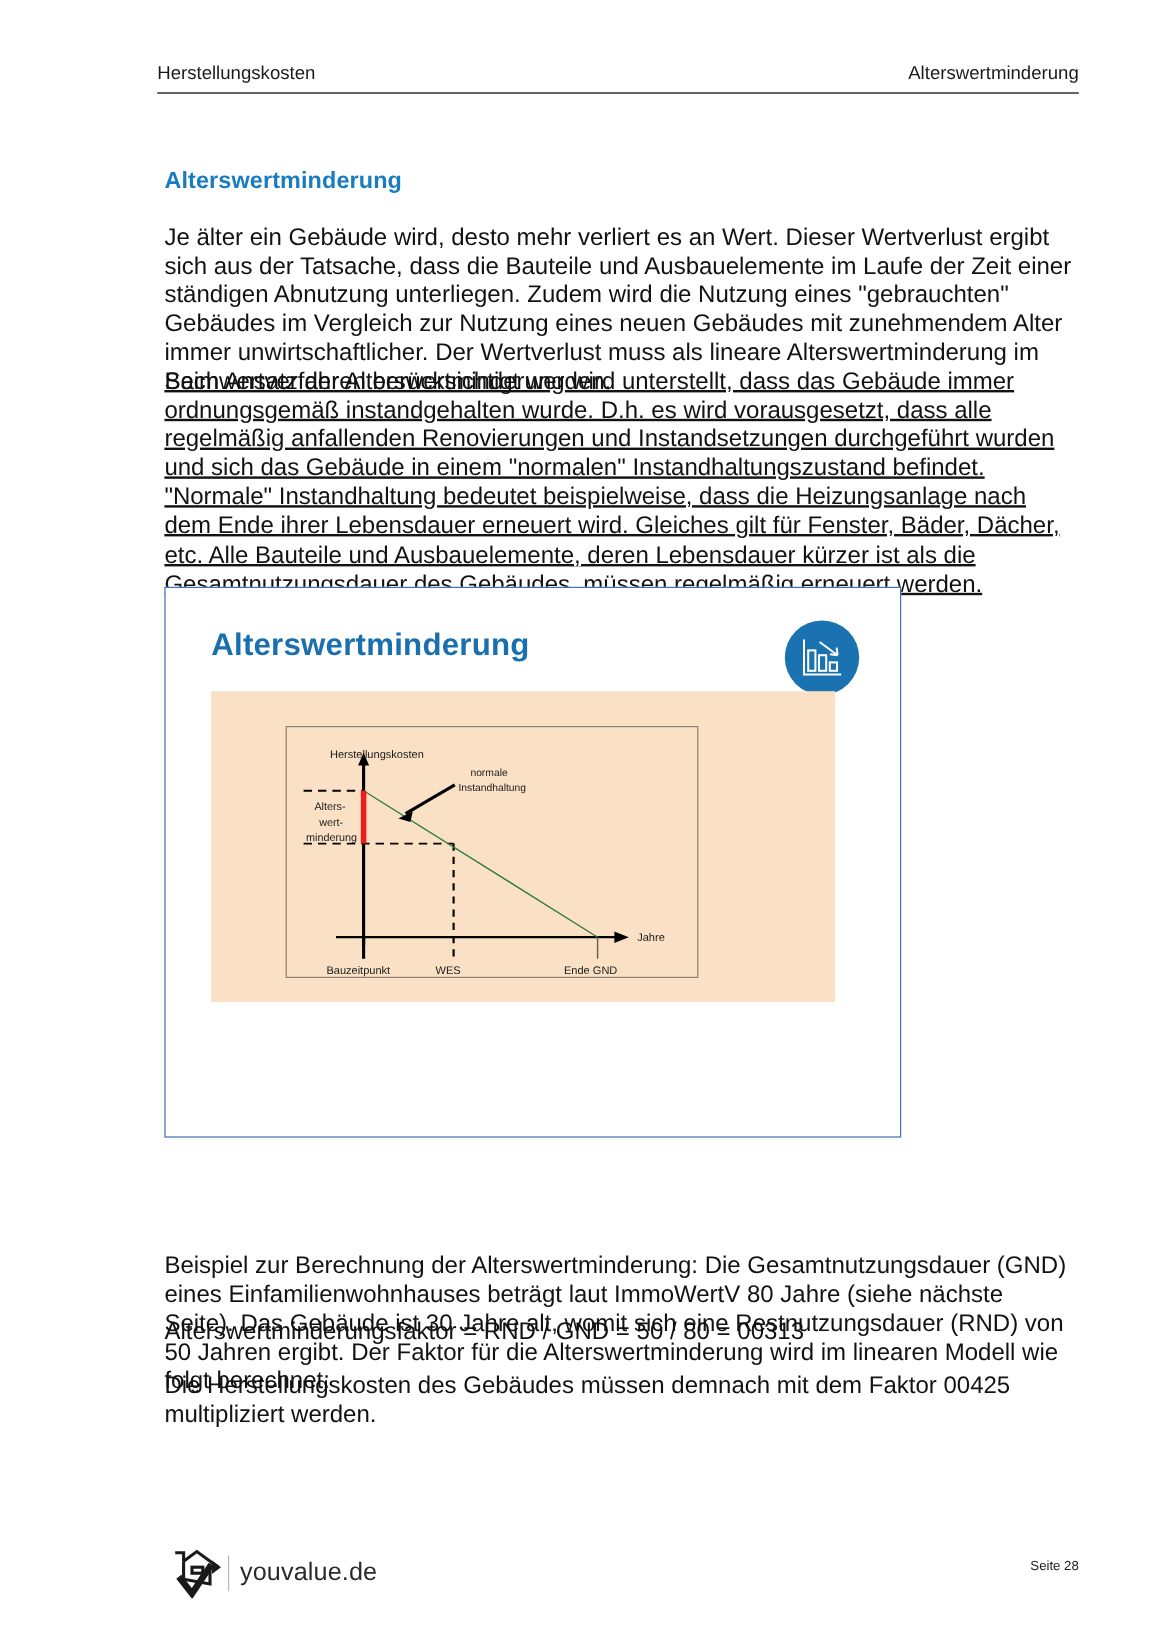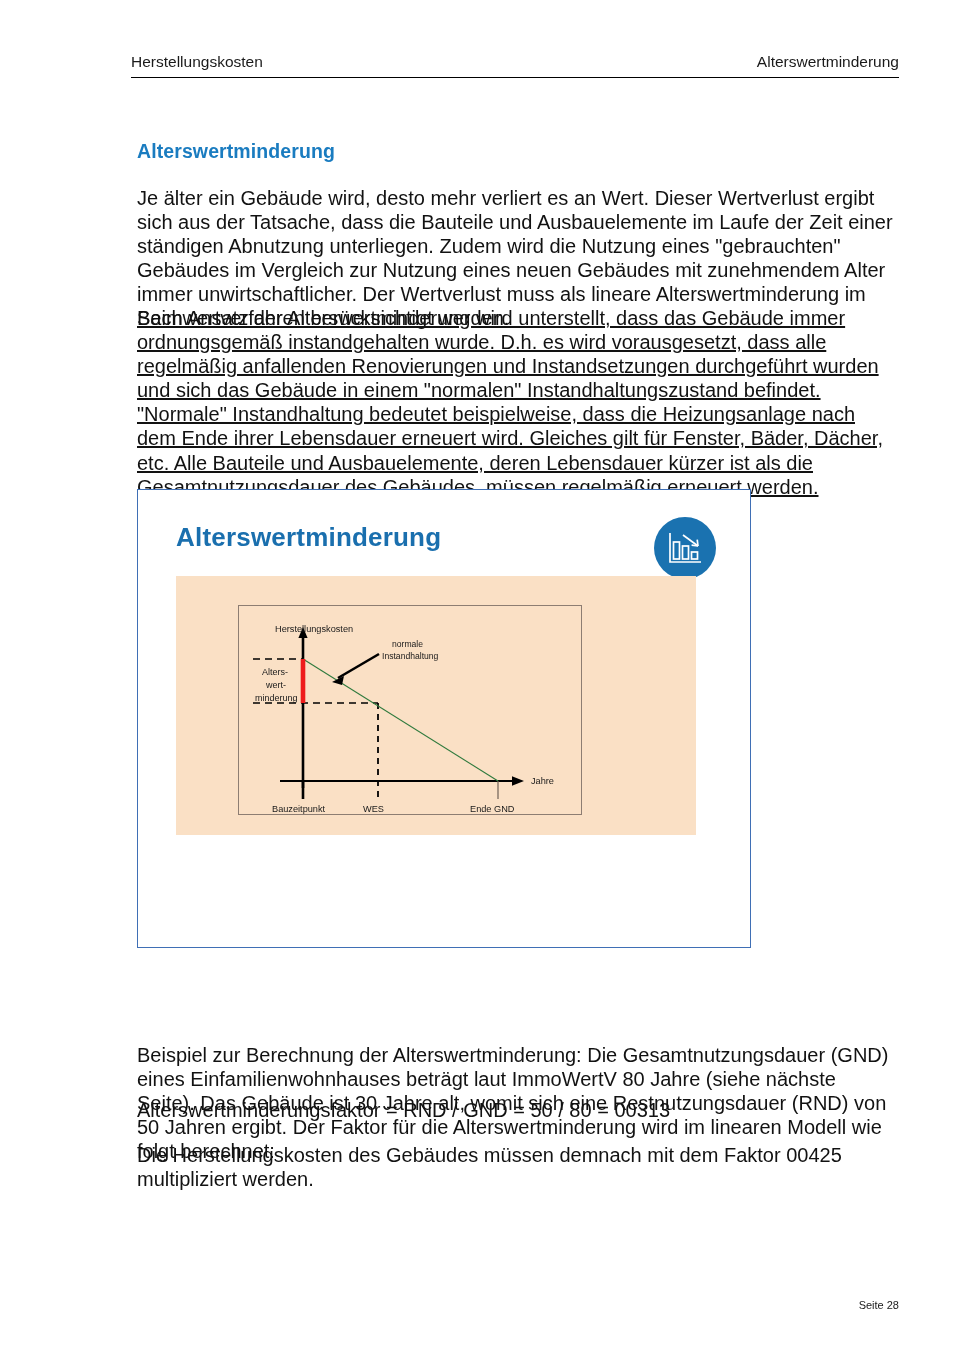--- a/index.html
+++ b/index.html
@@ -235,16 +235,30 @@
         <text x="231" y="206" font-family="Liberation Sans, sans-serif" font-size="9.2" fill="#1a1a1a">Ende GND</text>
       </svg>
     </div>
   </div>
 
   <div class="para" id="para-3">Beispiel zur Berechnung der Alterswertminderung: Die Gesamtnutzungsdauer (GND) eines Einfamilienwohnhauses beträgt laut ImmoWertV 80 Jahre (siehe nächste Seite). Das Gebäude ist 30 Jahre alt, womit sich eine Restnutzungsdauer (RND) von 50 Jahren ergibt. Der Faktor für die Alterswertminderung wird im linearen Modell wie folgt berechnet:</div>
   <div class="para" id="formula">Alterswertminderungsfaktor = RND / GND = 50 / 80 = 00313</div>
   <div class="para" id="para-4">Die Herstellungskosten des Gebäudes müssen demnach mit dem Faktor 00425 multipliziert werden.</div>
 
   <div class="doc-footer">
+    <div class="logo-wrap">
+      <svg class="logo-mark" viewBox="0 0 44 42" aria-hidden="true">
+        <g fill="none" stroke="#1a1a1a" stroke-width="2.6" stroke-linejoin="miter">
+          <path d="M4 4 h7 v7"></path>
+          <path d="M11 11 L22 3 L40 16"></path>
+          <path d="M40 16 L36 13 L36 19 Z" fill="#1a1a1a"></path>
+          <path d="M11 11 L11 26 L33 30 L33 13"></path>
+          <rect x="18" y="16" width="9" height="5"></rect>
+        </g>
+        <path d="M7 24 L18 38 L34 14" fill="none" stroke="#1a1a1a" stroke-width="5.4" stroke-linecap="butt" stroke-linejoin="miter"></path>
+      </svg>
+      <span class="logo-divider"></span>
+      <span class="logo-text">youvalue.de</span>
+    </div>
     <div class="page-number">Seite 28</div>
   </div>
 
 </div>
 
 </body></html>

